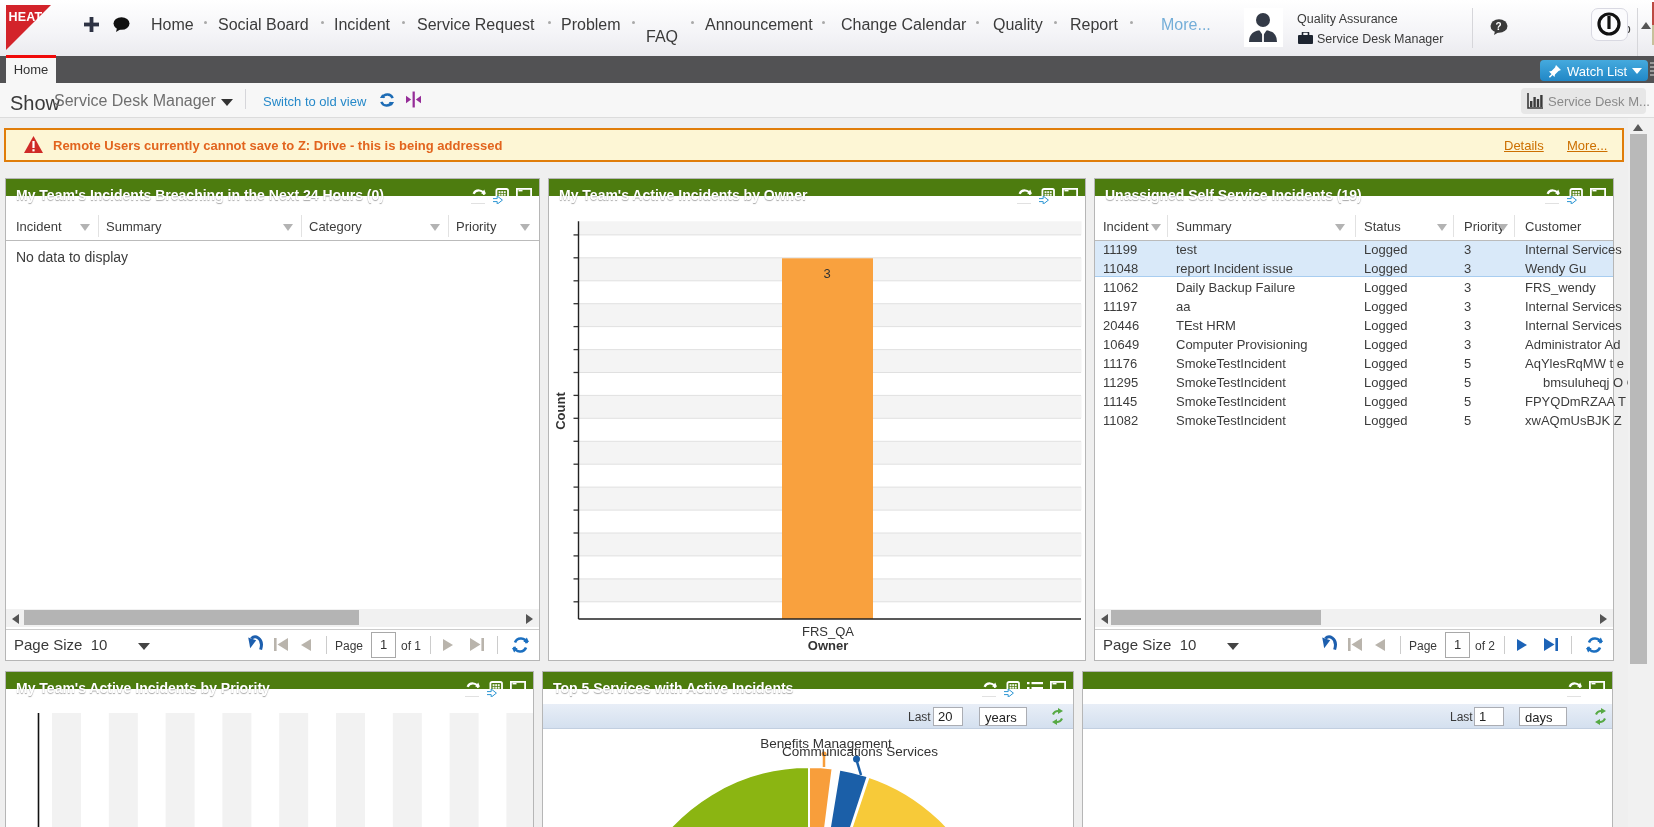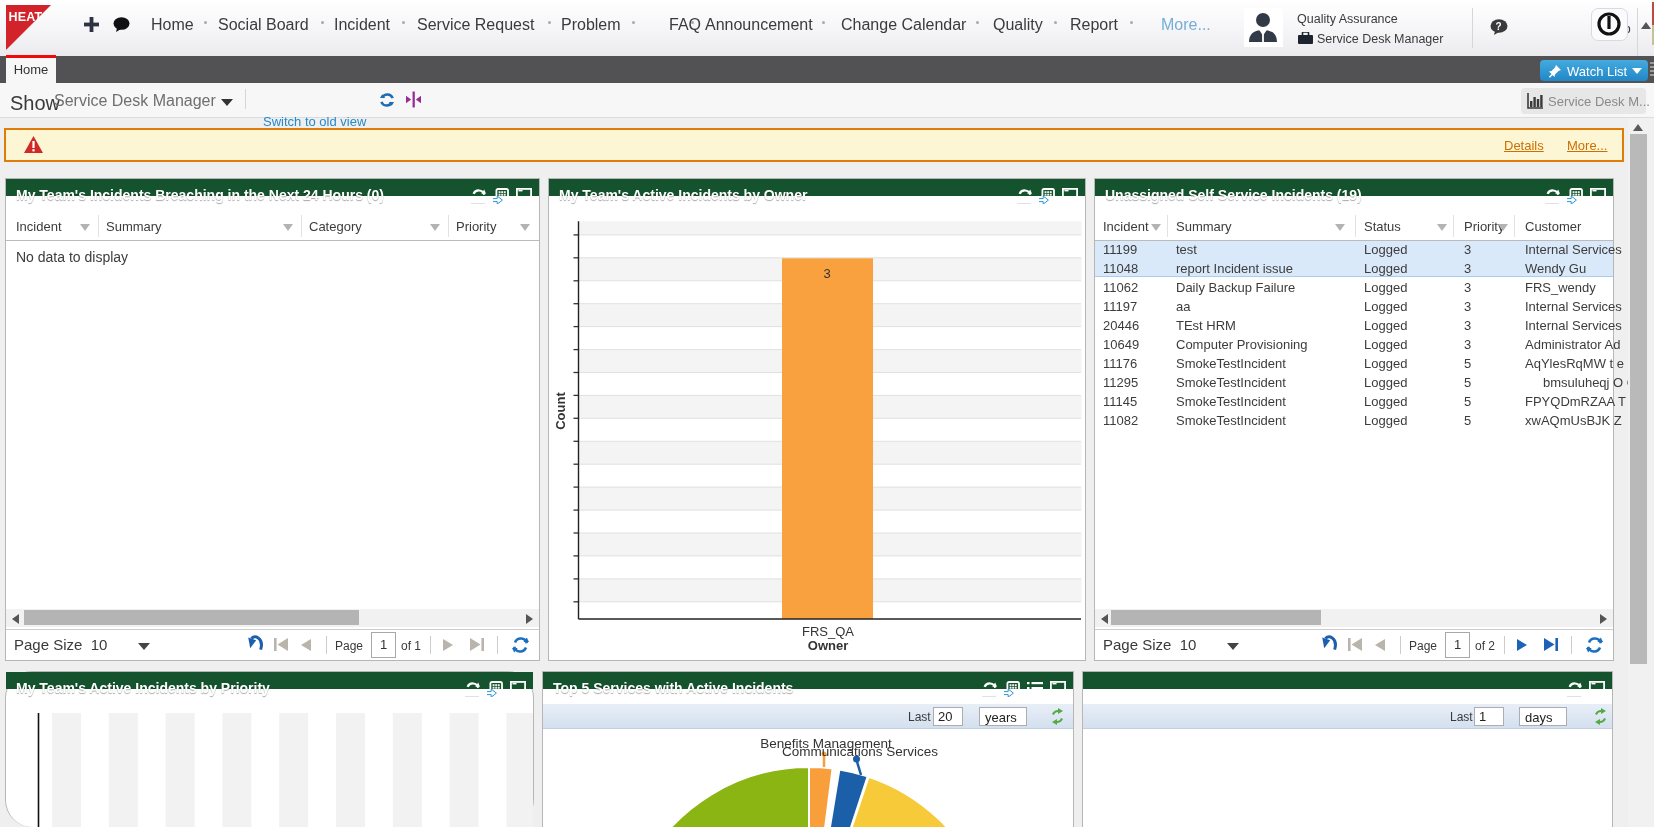--- a/index.html
+++ b/index.html
@@ -25,31 +25,31 @@
 #hometab { left:6px; top:-1px; width:50px; height:28px; background:#f7f7f7; border-top:3px solid #f00a0a; font-size:13px; color:#333; text-align:center; line-height:24px; }
 #watchbtn { left:1540px; top:4px; width:108px; height:21px; border-radius:4px; background:linear-gradient(#45aade, #2187c6); color:#fff; font-size:15px; }
 #wl-caret { left:92px; top:8px; width:0; height:0; border-left:5px solid transparent; border-right:5px solid transparent; border-top:6px solid #fff; }
 #tb-grip { left:1650px; top:4px; width:4px; height:18px; background:repeating-linear-gradient(#525254 0 2px, #9a9a9a 2px 4px); }
 
 
 #showbar { left:0; top:83px; width:1654px; height:35px; background:#f7f7f7; border-bottom:1px solid #dcdcdc; }
 #showlbl { left:10px; top:9px; font-size:20px; color:#3a3a3a; }
 #showval { left:54px; top:9px; font-size:16px; color:#6f6f6f; }
 #showcaret { left:221px; top:16px; width:0; height:0; border-left:6px solid transparent; border-right:6px solid transparent; border-top:7px solid #333; }
-#switchold { left:263px; top:11px; font-size:13px; color:#2689c9;margin-top:20px; }
+#switchold { left:263px; top:11px; font-size:13px; color:#2689c9; }
 #sdmbtn { left:1521px; top:5px; width:125px; height:26px; background:#e7e7e7; border-radius:4px; font-size:13px; color:#8a8a8a; }
 
 
 #alert { left:4px; top:128px; width:1620px; height:34px; background:#fdf6d5; border:2px solid #e07d0a; }
 #alerttxt { left:47px; top:8px; font-size:13px; font-weight:bold; color:#e2641e; }
 .alink { top:8px; font-size:13px; color:#cc6f00; text-decoration:underline; }
 
 
 .panel { background:#fff; border:1px solid #b6b6b6; }
-.phead { position:absolute; left:0; top:0; right:0; height:17px; background:#14532d; color:#fff;padding-left:28px; }
+.phead { position:absolute; left:0; top:0; right:0; height:17px; background:#4d7c0f; color:#fff;padding-left:28px; }
 .ptitle { position:absolute; left:10px; top:8px; font-size:14px; font-weight:bold; text-shadow:0 1px 1px rgba(0,0,0,0.35); }
 .picons { position:absolute; right:7px; top:9px; }
 .picons svg { margin-left:7px; vertical-align:top; }
 
 
 .ghead { position:absolute; left:0; right:0; top:32px; height:30px; background:#fff; border-bottom:1px solid #bbb; }
 .gcol { position:absolute; top:8px; font-size:13px; color:#3c3c3c; }
 .gsep { position:absolute; top:4px; width:1px; height:22px; background:#e2e2e2; }
 .ftri { position:absolute; top:13px; width:0; height:0; border-left:5px solid transparent; border-right:5px solid transparent; border-top:7px solid #b3b3b3; }
 .grow { position:absolute; left:0; right:0; height:36px; font-size:13px; color:#3c3c3c; }
@@ -91,21 +91,21 @@
     <span class="abs navlink" style="left:151px;">Home</span>
     <span class="abs navdot" style="left:204px;"></span>
     <span class="abs navlink" style="left:218px;">Social Board</span>
     <span class="abs navdot" style="left:321px;"></span>
     <span class="abs navlink" style="left:334px;">Incident</span>
     <span class="abs navdot" style="left:402px;"></span>
     <span class="abs navlink" style="left:417px;">Service Request</span>
     <span class="abs navdot" style="left:548px;"></span>
     <span class="abs navlink" style="left:561px;">Problem</span>
     <span class="abs navdot" style="left:632px;"></span>
-    <span class="abs navlink" style="left:669px;">FAQ</span>
+    <span class="abs navlink" style="left:646px;margin-top:12px;">FAQ</span>
     <span class="abs navdot" style="left:691px;"></span>
     <span class="abs navlink" style="left:705px;">Announcement</span>
     <span class="abs navdot" style="left:822px;"></span>
     <span class="abs navlink" style="left:841px;">Change Calendar</span>
     <span class="abs navdot" style="left:976px;"></span>
     <span class="abs navlink" style="left:993px;">Quality</span>
     <span class="abs navdot" style="left:1054px;"></span>
     <span class="abs navlink" style="left:1070px;">Report</span>
     <span class="abs navdot" style="left:1130px;"></span>
     <span class="abs navlink" id="more" style="left:1161px;">More...</span>
@@ -184,20 +184,21 @@
       <span style="position:absolute;left:27px;top:6px;white-space:nowrap;">Service Desk M...</span>
     </div>
   </div>
 
   <div class="abs" id="alert">
     <svg class="abs" style="left:18px; top:6px;" width="19" height="17" viewBox="0 0 19 17">
       <polygon points="9.5,0 19,17 0,17" fill="#cf2a27"></polygon>
       <rect x="8.4" y="5" width="2.2" height="7" fill="#fff"></rect>
       <rect x="8.4" y="13.2" width="2.2" height="2.2" fill="#fff"></rect>
     </svg>
+    <span class="abs" id="alerttxt">Remote Users currently cannot save to Z: Drive - this is being addressed</span>
     <span class="abs alink" style="left:1498px;">Details</span>
     <span class="abs alink" style="left:1561px;">More...</span>
   </div>
 
   <div class="abs panel" id="p11" style="left:5px; top:178px; width:535px; height:483px;">
     <div class="phead">
         <div class="ptitle">My Team's Incidents Breaching in the Next 24 Hours (0)</div>
       <div class="picons" id="icons11"><svg width="15" height="16" viewBox="0 0 15 15">
             <path d="M13.2 6.2 A 5.6 5.6 0 0 0 2.6 5.4" fill="none" stroke="#fff" stroke-width="2.2"></path>
             <polygon points="10.2,5.2 15,5.2 13.2,1" fill="#fff"></polygon>
@@ -498,21 +499,21 @@
           <path d="M14.8 6.8 A 6.2 6.2 0 0 0 3 6" fill="none" stroke="#1b6fc0" stroke-width="2.6"></path>
           <polygon points="11.4,5.6 17,5.6 14.8,1" fill="#1b6fc0"></polygon>
           <path d="M2.2 10.2 A 6.2 6.2 0 0 0 14 11" fill="none" stroke="#1b6fc0" stroke-width="2.6"></path>
           <polygon points="5.6,11.4 0,11.4 2.2,16" fill="#1b6fc0"></polygon>
         </svg>
         <span style="position:absolute;left:8px;top:6px;">Page Size&nbsp;&nbsp;10</span>
         <div style="position:absolute;left:132px;top:13px;width:0;height:0;border-left:6px solid transparent;border-right:6px solid transparent;border-top:7px solid #444;"></div>
       </div>
   </div>
 
-  <div class="abs panel" id="p21" style="left:5px; top:671px; width:529px; height:156px; border-bottom:none;border-radius:27px;">
+  <div class="abs panel" id="p21" style="left:5px; top:671px; width:529px; height:156px; border-bottom:none;">
     <div class="phead">
         <div class="ptitle">My Team's Active Incidents by Priority</div>
       <div class="picons" id="icons21"><svg width="15" height="16" viewBox="0 0 15 15">
             <path d="M13.2 6.2 A 5.6 5.6 0 0 0 2.6 5.4" fill="none" stroke="#fff" stroke-width="2.2"></path>
             <polygon points="10.2,5.2 15,5.2 13.2,1" fill="#fff"></polygon>
             <path d="M1.8 8.8 A 5.6 5.6 0 0 0 12.4 9.6" fill="none" stroke="#fff" stroke-width="2.2"></path>
             <polygon points="4.8,9.8 0,9.8 1.8,14" fill="#fff"></polygon>
             <rect x="0" y="15.2" width="14" height="1.2" fill="#9a9a9a"></rect>
           </svg><svg width="16" height="16" viewBox="0 0 16 16">
             <rect x="3.4" y="1" width="11.6" height="13.6" rx="1.6" fill="none" stroke="#fff" stroke-width="1.8"></rect>

